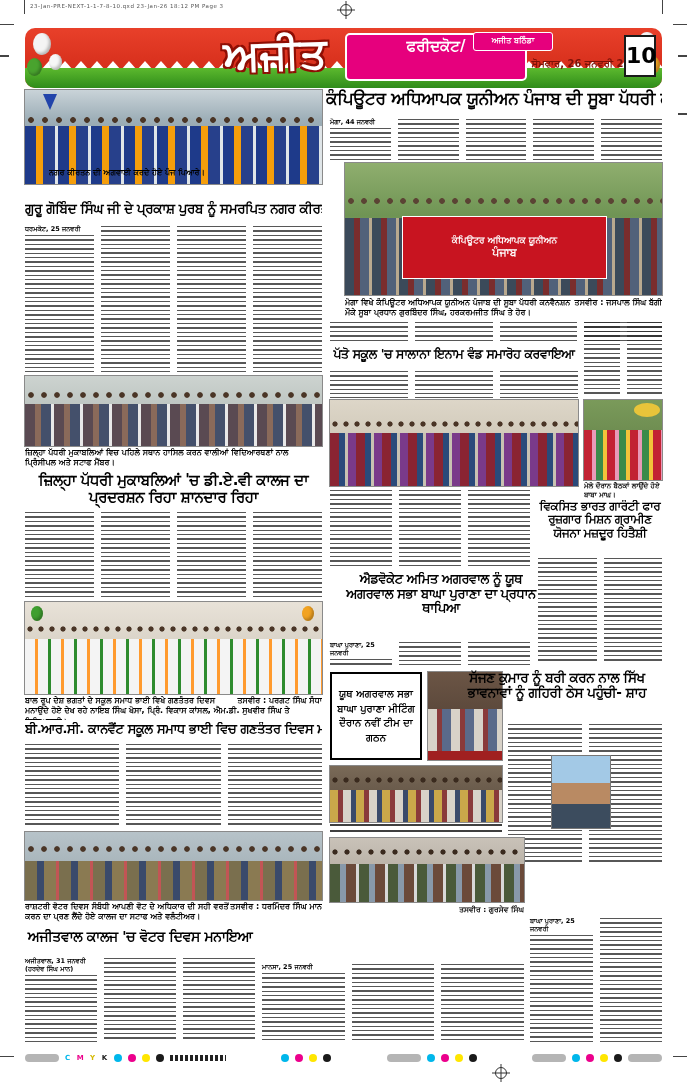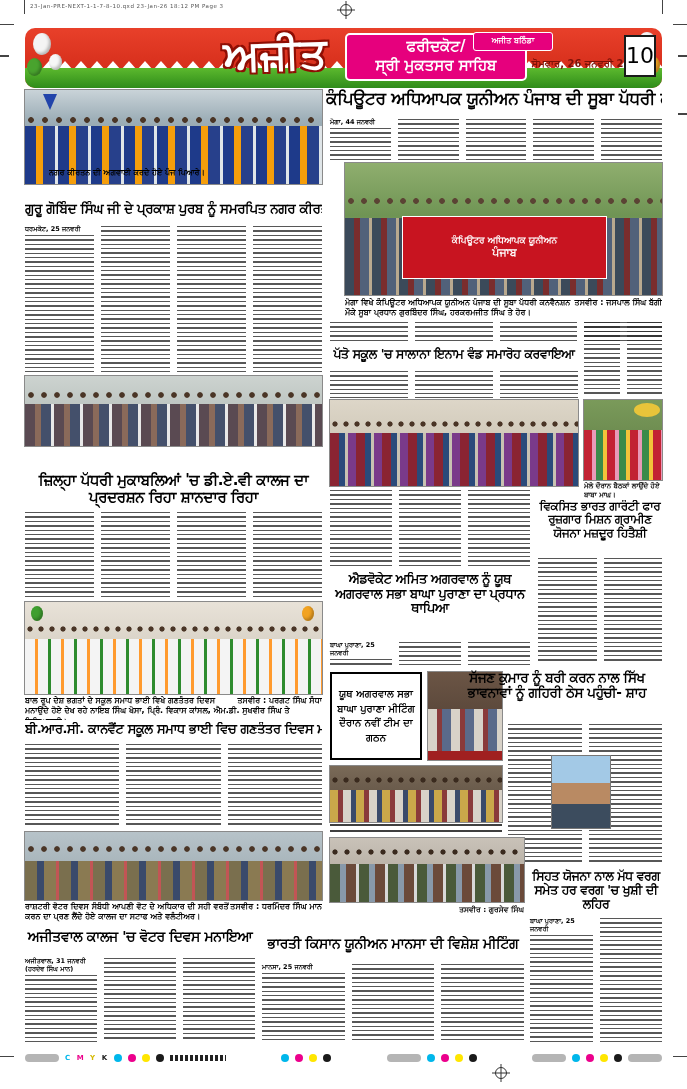--- a/index.html
+++ b/index.html
@@ -21,21 +21,21 @@
         text-shadow:0 0 2px #8f0f05,2px 2px 0 #8f0f05,-2px 2px 0 #8f0f05,2px -2px 0 #8f0f05,-2px -2px 0 #8f0f05;}
   .edition-box{position:absolute;left:320px;top:5px;width:182px;height:48px;background:#e6007d;
         border:2px solid #ffffff;border-radius:5px;color:#fff;font-weight:bold;text-align:center;
         line-height:1.25;font-size:15px;padding-top:2px;box-sizing:border-box;}
   .bureau-tab{position:absolute;left:448px;top:4px;width:78px;height:17px;background:#e6007d;
         border:1px solid #fff;border-radius:3px;color:#fff;font-size:8px;font-weight:bold;
         text-align:center;line-height:16px;}
   .date-txt{position:absolute;left:505px;top:30px;width:116px;text-align:center;
         color:#7d1107;font-weight:bold;font-size:10px;}
   .page-no{position:absolute;left:599px;top:7px;width:28px;height:38px;background:#fff;
-        border:2px solid #1a1a1a;font-size:22px;font-weight:normal;text-align:center;line-height:38px;}
+        border:2px solid #1a1a1a;font-size:22px;font-weight:bold;text-align:center;line-height:38px;}
   
   .hl{font-weight:bold;color:#000;text-align:center;line-height:1.12;letter-spacing:-0.4px;overflow:hidden;}
   .nowrap{white-space:nowrap;}
   .cap{font-size:8px;font-weight:bold;line-height:1.3;color:#000;overflow:hidden;}
   .credit{float:right;font-weight:bold;}
   .cols{display:flex;gap:7px;}
   .gcol{flex:1;display:flex;flex-direction:column;}
   .dl{font-size:6.5px;font-weight:bold;line-height:1.2;margin-bottom:1px;}
   .gfill{flex:1;background:repeating-linear-gradient(180deg,rgba(45,45,45,.8) 0 1.4px,transparent 1.4px 4.4px);}
   .photo{outline:1px solid #8a8a8a;overflow:hidden;}
@@ -101,21 +101,20 @@
     <div class="banner-green"></div>
     <div class="balloon" style="left:8px;top:5px;width:18px;height:22px;background:#f4f4f4;"></div>
     <div class="balloon" style="left:2px;top:30px;width:15px;height:18px;background:#49a32e;"></div>
     <div class="balloon" style="left:24px;top:26px;width:13px;height:16px;background:#f7f7f7;"></div>
     <div class="balloon" style="right:6px;top:4px;width:18px;height:22px;background:#f4f4f4;"></div>
     <div class="balloon" style="right:2px;top:28px;width:15px;height:18px;background:#f2a322;"></div>
     <div class="balloon" style="right:24px;top:30px;width:12px;height:15px;background:#ffd23a;"></div>
     <div class="logo">ਅਜੀਤ</div>
     <div class="edition-box">
       <div>ਫਰੀਦਕੋਟ/</div>
-      <div>ਸ੍ਰੀ ਮੁਕਤਸਰ ਸਾਹਿਬ</div>
     </div>
     <div class="bureau-tab">ਅਜੀਤ ਬਠਿੰਡਾ</div>
     <div class="date-txt">ਸੋਮਵਾਰ, 26 ਜਨਵਰੀ 2026</div>
     <div class="page-no">10</div>
   </div>
 
   <div class="abs hl nowrap" style="left:326px;top:89px;width:336px;height:26px;font-size:17px;">ਕੰਪਿਊਟਰ ਅਧਿਆਪਕ ਯੂਨੀਅਨ ਪੰਜਾਬ ਦੀ ਸੂਬਾ ਪੱਧਰੀ ਕਨਵੈਨਸ਼ਨ ਮੋਗਾ ਵਿਖੇ ਹੋਈ</div>
   <div class="abs cols" style="left:330px;top:119px;width:332px;height:42px;">
     <div class="gcol">
         <div class="dl">ਮੋਗਾ, 44 ਜਨਵਰੀ</div>
@@ -232,37 +231,38 @@
       </div>
     <div class="gcol">
         <div class="gfill"></div>
       </div>
   </div>
 
   <div class="abs photo" style="left:25px;top:376px;width:297px;height:70px;background:linear-gradient(180deg,#cdd3d0 0%,#aab3ae 100%);">
     <div class="heads" style="top:18%;height:14%;background-image:radial-gradient(circle at 6px 6px,#4a3526 2.4px,transparent 3.2px);background-size:13px 100%;"></div>
     <div class="crowd" style="height:60%;background:repeating-linear-gradient(90deg,#5a4a52 0 10px,#8a6a5a 10px 16px,#44506b 16px 26px,#e8e8e8 26px 29px);"></div>
   </div>
+  <div class="abs cap" style="left:25px;top:448px;width:297px;height:22px;">ਜ਼ਿਲ੍ਹਾ ਪੱਧਰੀ ਮੁਕਾਬਲਿਆਂ ਵਿਚ ਪਹਿਲੇ ਸਥਾਨ ਹਾਸਿਲ ਕਰਨ ਵਾਲੀਆਂ ਵਿਦਿਆਰਥਣਾਂ ਨਾਲ ਪ੍ਰਿੰਸੀਪਲ ਅਤੇ ਸਟਾਫ ਮੈਂਬਰ।</div>
   <div class="abs hl" style="left:25px;top:472px;width:297px;height:36px;font-size:15px;">ਜ਼ਿਲ੍ਹਾ ਪੱਧਰੀ ਮੁਕਾਬਲਿਆਂ 'ਚ ਡੀ.ਏ.ਵੀ ਕਾਲਜ ਦਾ ਪ੍ਰਦਰਸ਼ਨ ਰਿਹਾ ਸ਼ਾਨਦਾਰ ਰਿਹਾ</div>
   <div class="abs cols" style="left:25px;top:512px;width:297px;height:86px;">
     <div class="gcol">
         <div class="gfill"></div>
       </div>
     <div class="gcol">
         <div class="gfill"></div>
       </div>
     <div class="gcol">
         <div class="gfill"></div>
       </div>
     <div class="gcol">
         <div class="gfill"></div>
       </div>
   </div>
 
-  <div class="abs hl" style="left:330px;top:572px;width:200px;height:64px;font-size:13px;">ਐਡਵੋਕੇਟ ਅਮਿਤ ਅਗਰਵਾਲ ਨੂੰ ਯੂਥ ਅਗਰਵਾਲ ਸਭਾ ਬਾਘਾ ਪੁਰਾਣਾ ਦਾ ਪ੍ਰਧਾਨ ਥਾਪਿਆ</div>
+  <div class="abs hl" style="left:341px;top:572px;width:200px;height:64px;font-size:13px;">ਐਡਵੋਕੇਟ ਅਮਿਤ ਅਗਰਵਾਲ ਨੂੰ ਯੂਥ ਅਗਰਵਾਲ ਸਭਾ ਬਾਘਾ ਪੁਰਾਣਾ ਦਾ ਪ੍ਰਧਾਨ ਥਾਪਿਆ</div>
   <div class="abs cols" style="left:330px;top:642px;width:200px;height:24px;">
     <div class="gcol">
         <div class="dl">ਬਾਘਾ ਪੁਰਾਣਾ, 25 ਜਨਵਰੀ</div>
         <div class="gfill"></div>
       </div>
     <div class="gcol">
         <div class="gfill"></div>
       </div>
     <div class="gcol">
         <div class="gfill"></div>
@@ -336,35 +336,33 @@
       </div>
   </div>
 
   <div class="abs photo" style="left:330px;top:838px;width:194px;height:64px;background:linear-gradient(180deg,#c9c2b8 0%,#a8a095 100%);">
     <div class="heads" style="top:14%;height:16%;background-image:radial-gradient(circle at 5px 5px,#3a2a1e 2.2px,transparent 3px);background-size:12px 100%;"></div>
     <div class="crowd" style="height:60%;background:repeating-linear-gradient(90deg,#4a5a3a 0 10px,#8899aa 10px 16px,#6b4a3a 16px 26px,#d8d8d8 26px 29px);"></div>
   </div>
   <div class="abs cap" style="left:330px;top:905px;width:194px;height:27px;font-size:7.5px;">
     <span class="credit">ਤਸਵੀਰ : ਗੁਰਸੇਵ ਸਿੰਘ</span>
   </div>
-  <div class="abs hl nowrap" style="left:262px;top:936px;width:262px;height:24px;font-size:14px;">ਭਾਰਤੀ ਕਿਸਾਨ ਯੂਨੀਅਨ ਮਾਨਸਾ ਦੀ ਵਿਸ਼ੇਸ਼ ਮੀਟਿੰਗ</div>
   <div class="abs cols" style="left:262px;top:964px;width:262px;height:78px;">
     <div class="gcol">
         <div class="dl">ਮਾਨਸਾ, 25 ਜਨਵਰੀ</div>
         <div class="gfill"></div>
       </div>
     <div class="gcol">
         <div class="gfill"></div>
       </div>
     <div class="gcol">
         <div class="gfill"></div>
       </div>
   </div>
 
-  <div class="abs hl" style="left:530px;top:869px;width:132px;height:44px;font-size:12.5px;">ਸਿਹਤ ਯੋਜਨਾ ਨਾਲ ਮੱਧ ਵਰਗ ਸਮੇਤ ਹਰ ਵਰਗ 'ਚ ਖੁਸ਼ੀ ਦੀ ਲਹਿਰ</div>
   <div class="abs cols" style="left:530px;top:918px;width:132px;height:124px;">
     <div class="gcol">
         <div class="dl">ਬਾਘਾ ਪੁਰਾਣਾ, 25 ਜਨਵਰੀ</div>
         <div class="gfill"></div>
       </div>
     <div class="gcol">
         <div class="gfill"></div>
       </div>
   </div>
 

